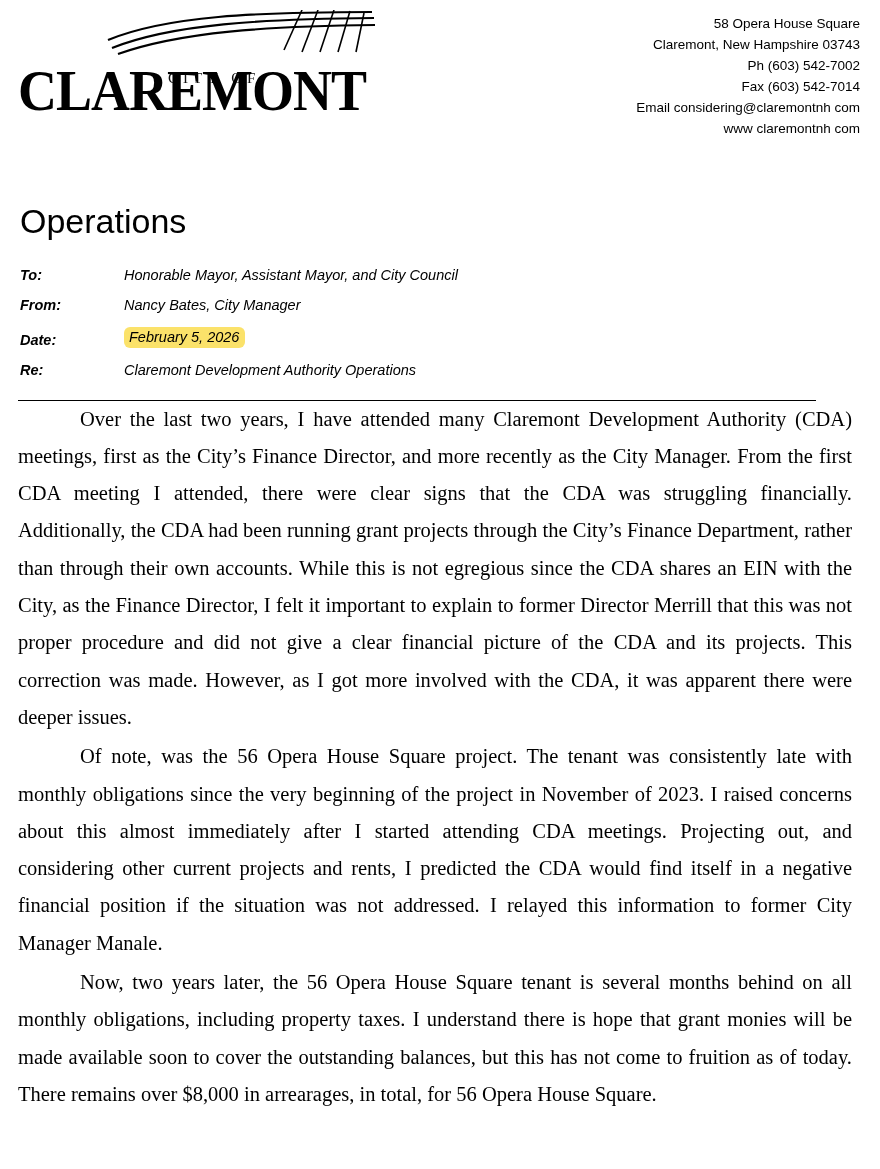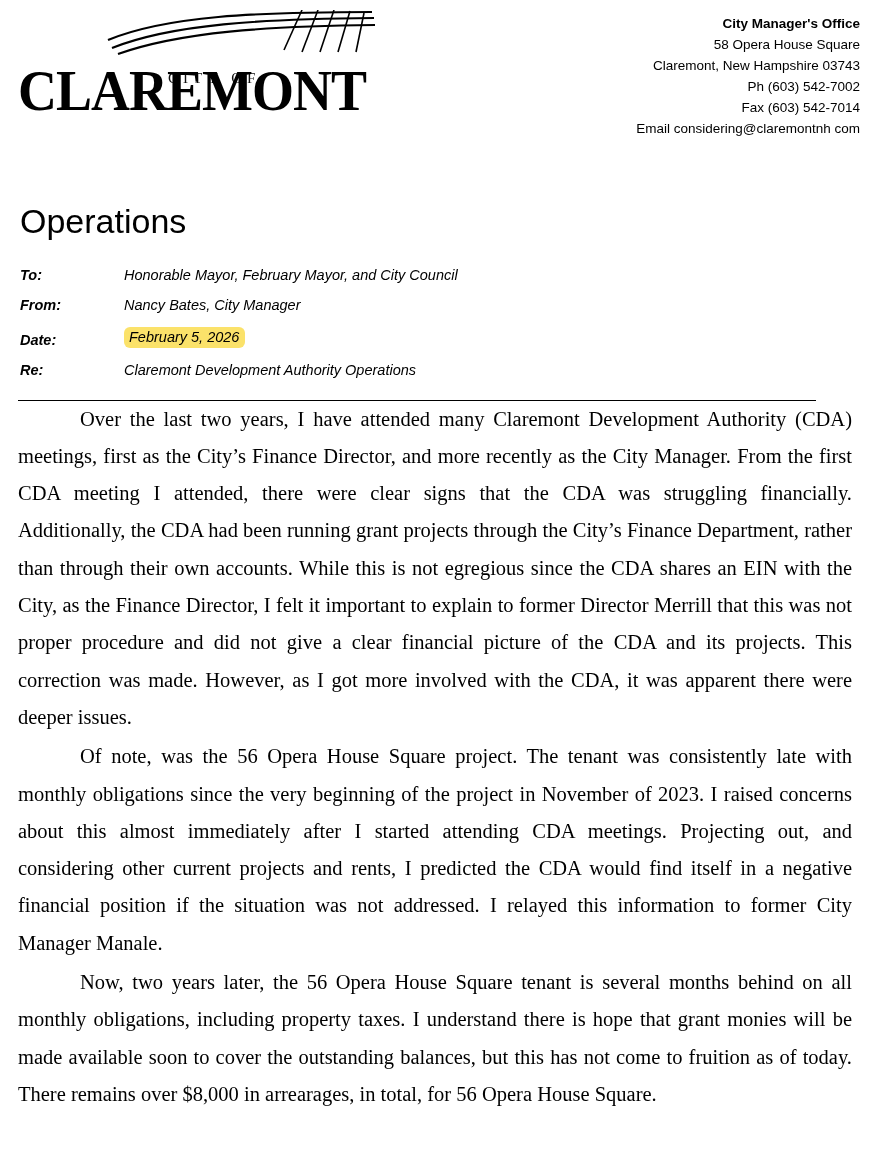--- a/index.html
+++ b/index.html
@@ -154,37 +154,37 @@
           <path d="M228 0 L 214 42"></path>
           <path d="M244 1 L 232 42"></path>
           <path d="M258 3 L 250 42"></path>
         </g>
       </svg>
       <div class="logo-cityof">CITY OF</div>
       <div class="logo-claremont">CLAREMONT</div>
     </div>
 
     <div class="contact-block">
-      <div class="office">City Manager's Office</div>
       <div>58 Opera House Square</div>
       <div>Claremont, New Hampshire 03743</div>
       <div>Ph  (603) 542-7002</div>
       <div>Fax  (603) 542-7014</div>
       <div>Email  considering@claremontnh com</div>
+      <div>www claremontnh com</div>
     </div>
 
   </div>
 
   <h1 class="memo-title">Operations</h1>
 
   <div class="fields">
 
     <div class="field-row">
       <div class="field-label">To:</div>
-      <div class="field-value">Honorable Mayor, February Mayor, and City Council</div>
+      <div class="field-value">Honorable Mayor, Assistant Mayor, and City Council</div>
     </div>
 
     <div class="field-row">
       <div class="field-label">From:</div>
       <div class="field-value">Nancy Bates, City Manager</div>
     </div>
 
     <div class="field-row">
       <div class="field-label">Date:</div>
       <div class="field-value highlight">February 5, 2026</div>

